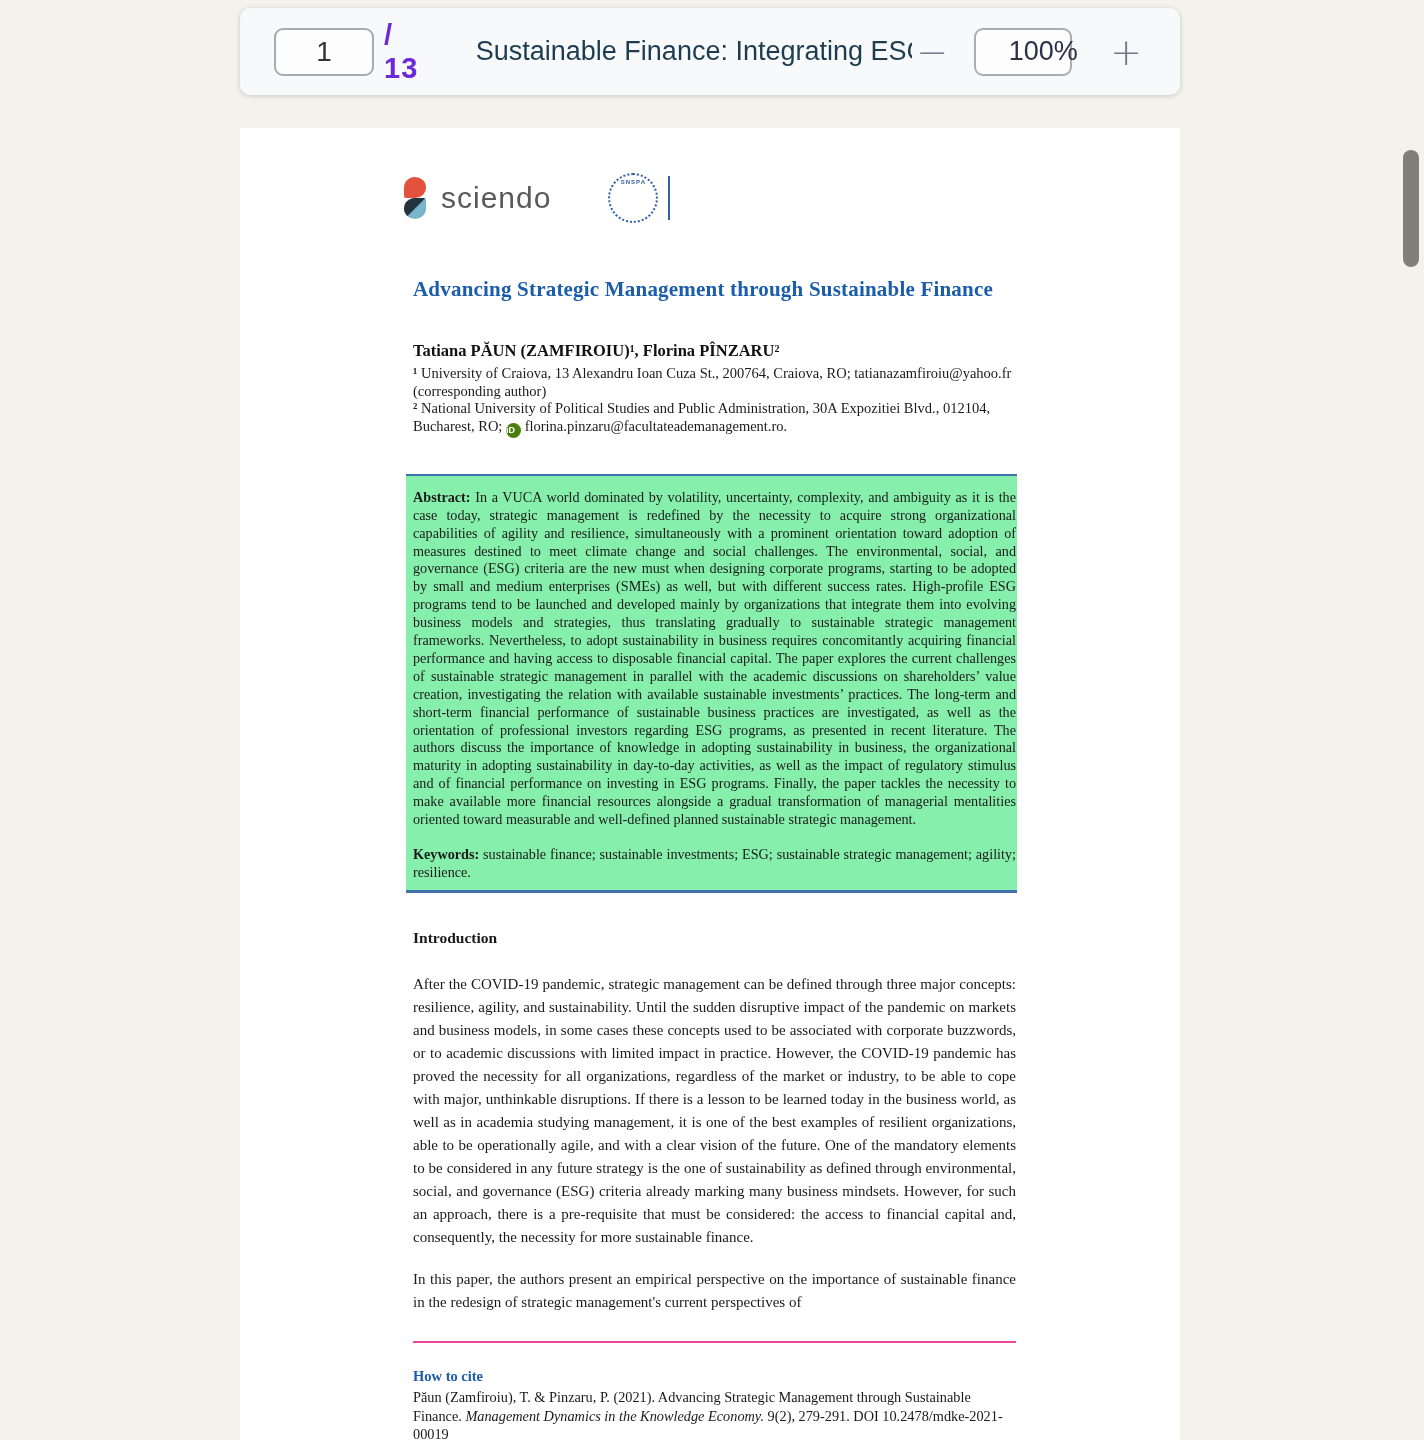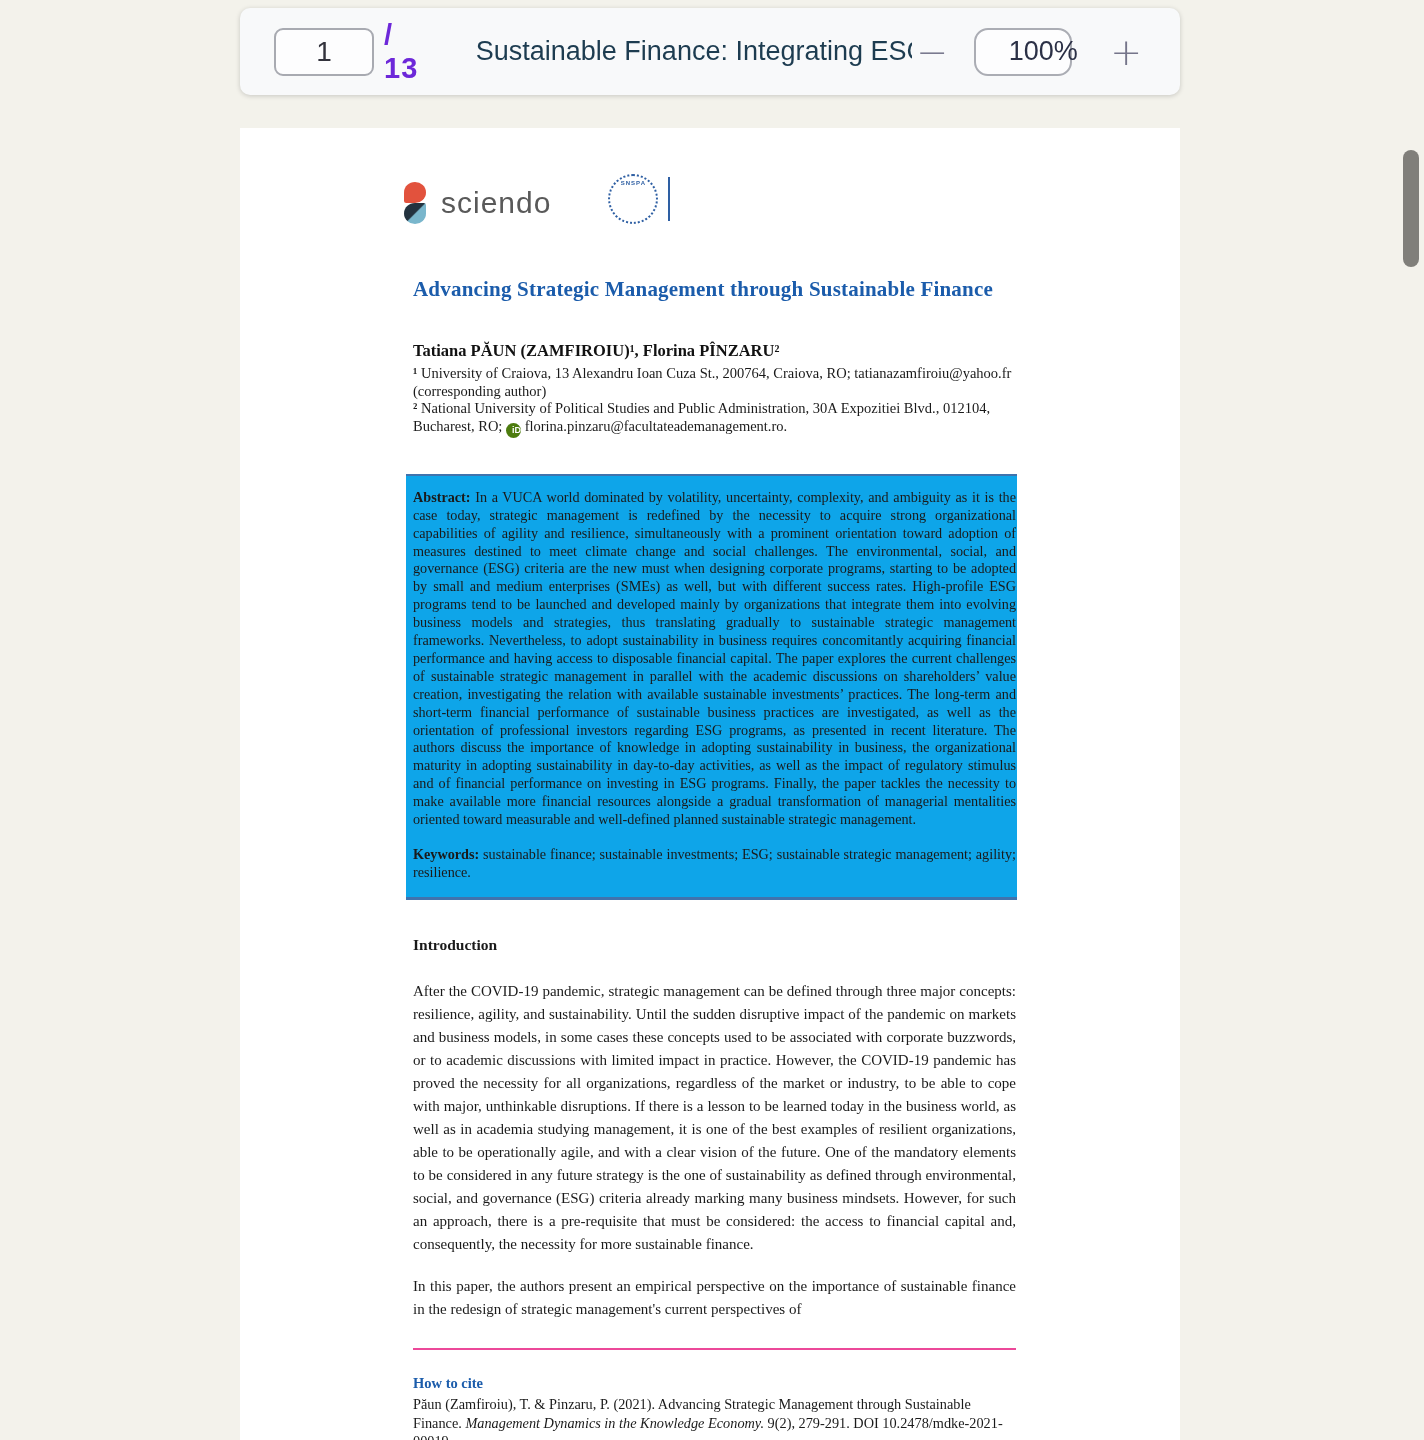--- a/index.html
+++ b/index.html
@@ -54,21 +54,21 @@
     font-family: "DejaVu Sans", sans-serif;
     font-size: 38px; font-weight: 300;
     color: #75758a;
     cursor: pointer;
     line-height: 1;
     padding: 0 4px;
   }
   .zoom-level {
     width: 98px; height: 48px;
     border: 2px solid #abadb4;
-    border-radius: 14px;
+    border-radius: 9px;
     background: #fdfdfe;
     font-size: 27px;
     color: #2b3046;
     display: flex; align-items: center; justify-content: center;
     margin: 0 18px 0 22px;
     padding-left: 40px;
   }
   .zoom-group .plus { margin-left: 16px; }
 
   
@@ -86,21 +86,21 @@
     left: 240px; top: 128px;
     width: 940px; height: 1312px;
     background: #ffffff;
     padding: 44px 164px 0 173px;
     overflow: hidden;
     font-family: "Liberation Serif", serif;
     color: #1a1a1a;
   }
 
   
-  .logos { display: flex; align-items: flex-end; height: 52px; }
+  .logos { display: flex; align-items: center; height: 52px; }
   .sciendo { display: flex; align-items: center; margin-left: -11px; }
   .sciendo-mark { width: 30px; height: 42px; position: relative; margin-right: 9px; }
   .sciendo-mark .blob-top {
     position: absolute; top: 0; left: 2px;
     width: 22px; height: 21px;
     border-radius: 50% 50% 50% 10%;
     background: #e2523d;
   }
   .sciendo-mark .blob-bottom {
     position: absolute; bottom: 0; left: 2px;
@@ -153,33 +153,33 @@
   }
   .aff-marker { font-weight: bold; }
   .orcid-icon {
     display: inline-block;
     width: 15px; height: 15px;
     background: #4d7c0f;
     border-radius: 50%;
     color: #fff;
     font-family: "Liberation Sans", sans-serif;
     font-size: 9px; font-weight: bold;
-    text-align: right;
+    text-align: left;
     line-height: 15px;
     vertical-align: -2px;
   }
 
   .abstract-box {
     margin-top: 36px;
     margin-left: -7px;
     width: 611px;
-    background: #0ea5e9;
+    background: #86efac;
     border-top: 2px solid #4073ad;
     border-bottom: 3px solid #4073ad;
-    padding: 13px 1px 15px 7px;
+    padding: 13px 1px 8px 7px;
   }
   .abstract-box p {
     font-size: 14.2px;
     line-height: 17.9px;
     text-align: justify;
   }
   .abstract-box .keywords { margin-top: 17px; }
   .b { font-weight: bold; }
 
   .section-heading {

